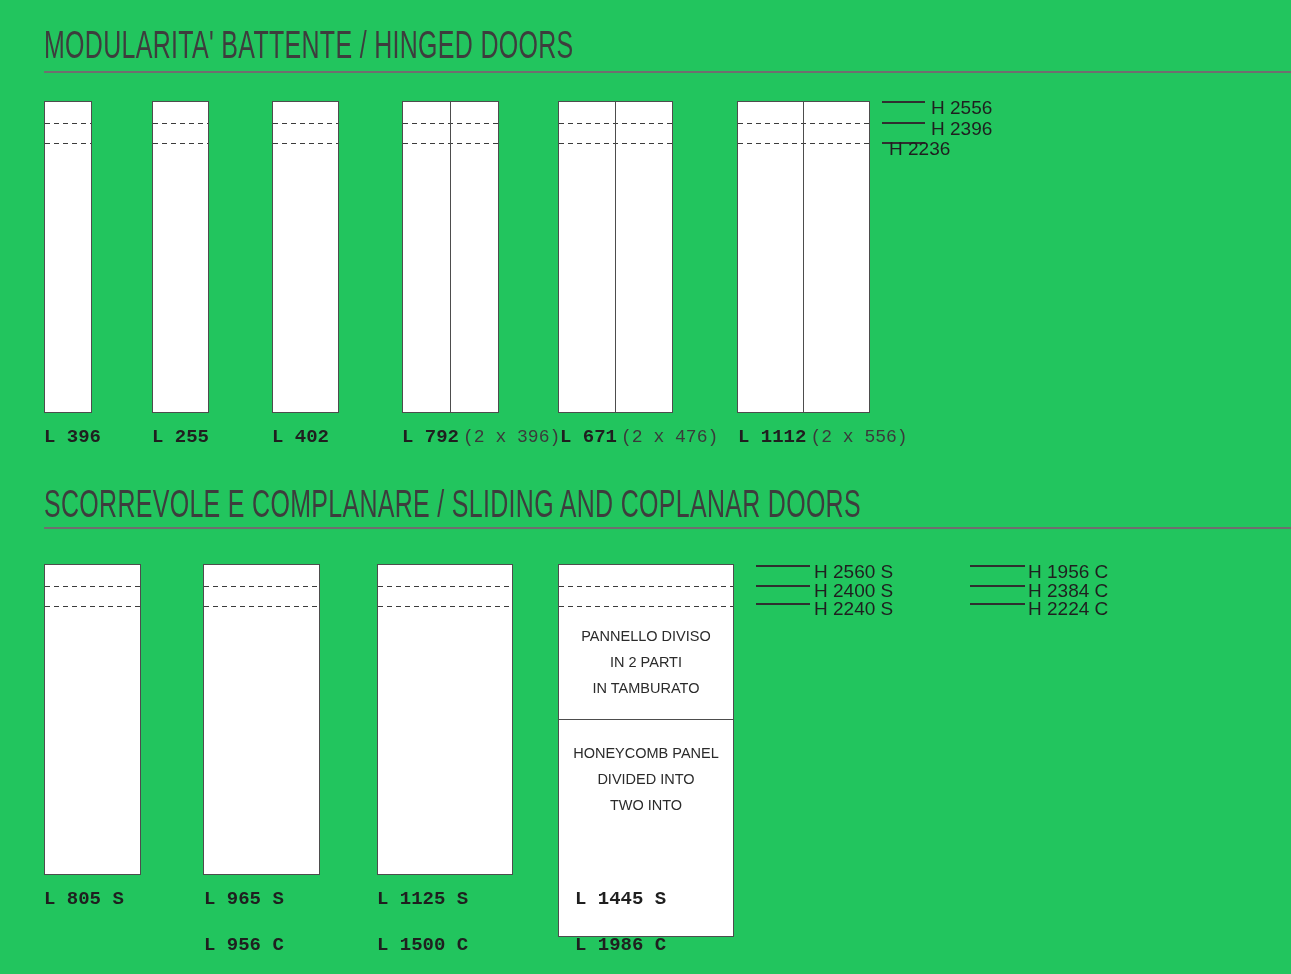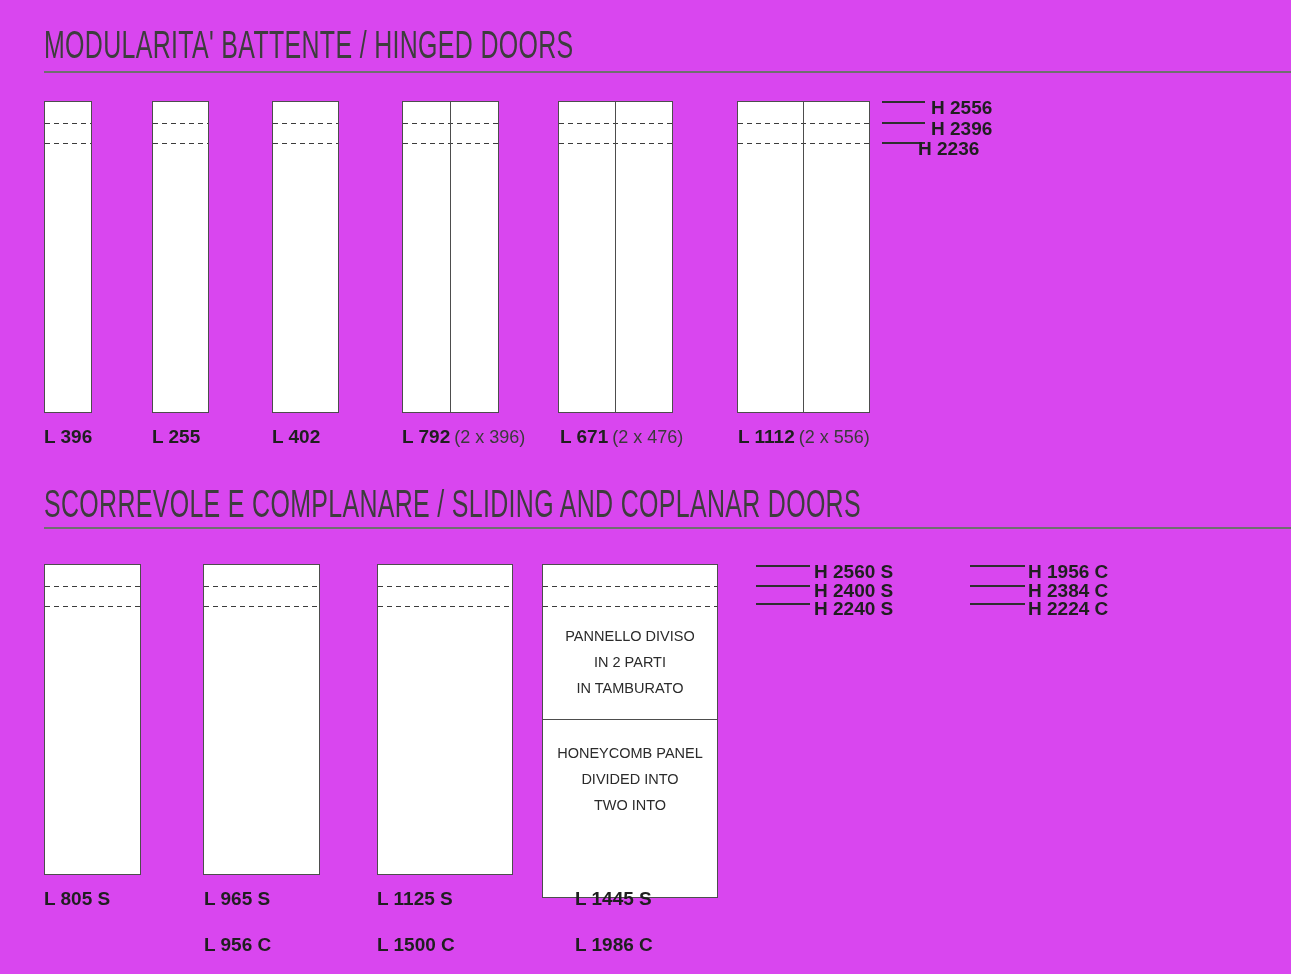--- a/index.html
+++ b/index.html
@@ -1,17 +1,17 @@
 <!DOCTYPE html>
 <html><head>
 <meta charset="utf-8">
 <style>
   html,body{margin:0;padding:0;background:#fff;}
   #page{
-    position:relative;width:1291px;height:974px;background:#d946ef;
+    position:relative;width:1291px;height:974px;background:#22c55e;
     font-family:"Liberation Sans", sans-serif;overflow:hidden;
   }
   .sec-title{
     position:absolute;left:44px;font-size:39px;line-height:39px;
     color:#3d3d3d;font-weight:300;white-space:nowrap;
     transform:scaleX(0.64);transform-origin:left top;letter-spacing:0.5px;
   }
   .rule{position:absolute;left:44px;right:0;height:2px;background:#6f6f6f;}
   .door{
     position:absolute;border:1px solid #4d4d4d;background:#fff;box-sizing:border-box;
@@ -19,25 +19,25 @@
   .dash{
     position:absolute;left:0;right:0;height:1px;
     background:repeating-linear-gradient(90deg,#3c3c3c 0 5px,transparent 5px 9px);
   }
   .dash.d1{top:21px;}
   .dash.d2{top:41px;}
   .vsplit{position:absolute;top:0;bottom:0;left:50%;width:1px;margin-left:-0.5px;background:#4d4d4d;}
   .hsplit{position:absolute;left:0;right:0;height:1px;background:#4d4d4d;}
   .leader{position:absolute;height:2px;background:#2f2f2f;}
   .hlabel{
-    position:absolute;font-size:19px;line-height:22px;font-weight:bold;
+    position:absolute;font-size:19px;line-height:22px;font-weight:normal;
     color:#1f1f1f;white-space:nowrap;
   }
   .dlabel{
-    position:absolute;font-size:19px;line-height:22px;color:#1f1f1f;white-space:nowrap;
+    position:absolute;font-size:19px;line-height:22px;color:#1f1f1f;white-space:nowrap;font-family:Liberation Mono, monospace;
   }
   .dlabel .sz{font-weight:bold;}
   .dlabel .nt{font-weight:normal;font-size:18px;color:#3a3a3a;margin-left:4px;}
   .panel-note{
     position:absolute;left:0;right:0;text-align:center;
     font-size:14.5px;line-height:26px;color:#2b2b2b;
   }
 </style>
 </head>
 <body>
@@ -74,21 +74,21 @@
     <div class="dash d1"></div>
     <div class="dash d2"></div>
     <div class="vsplit"></div>
   </div>
 
   <div class="leader" style="left:882px;top:101px;width:43px"></div>
   <div class="leader" style="left:882px;top:122px;width:43px"></div>
   <div class="leader" style="left:882px;top:142px;width:43px"></div>
   <div class="hlabel" style="left:931px;top:97px">H 2556</div>
   <div class="hlabel" style="left:931px;top:118px">H 2396</div>
-  <div class="hlabel" style="left:918px;top:138px">H 2236</div>
+  <div class="hlabel" style="left:889px;top:138px">H 2236</div>
 
   <div class="dlabel" style="left:44px;top:426px">
     <span class="sz">L 396</span><span class="nt"></span>
   </div>
   <div class="dlabel" style="left:152px;top:426px">
     <span class="sz">L 255</span><span class="nt"></span>
   </div>
   <div class="dlabel" style="left:272px;top:426px">
     <span class="sz">L 402</span><span class="nt"></span>
   </div>
@@ -111,21 +111,21 @@
   </div>
   <div class="door" style="left:203px;top:564px;width:117px;height:311px">
     <div class="dash d1"></div>
     <div class="dash d2"></div>
   </div>
   <div class="door" style="left:377px;top:564px;width:136px;height:311px">
     <div class="dash d1"></div>
     <div class="dash d2"></div>
   </div>
 
-  <div class="door" style="left:542px;top:564px;width:176px;height:334px">
+  <div class="door" style="left:558px;top:564px;width:176px;height:373px">
     <div class="dash d1"></div>
     <div class="dash d2"></div>
     <div class="hsplit" style="top:154px"></div>
     <div class="panel-note" style="top:58px">
       <div>PANNELLO DIVISO</div>
       <div>IN 2 PARTI</div>
       <div>IN TAMBURATO</div>
     </div>
     <div class="panel-note" style="top:175px">
       <div>HONEYCOMB PANEL</div>

